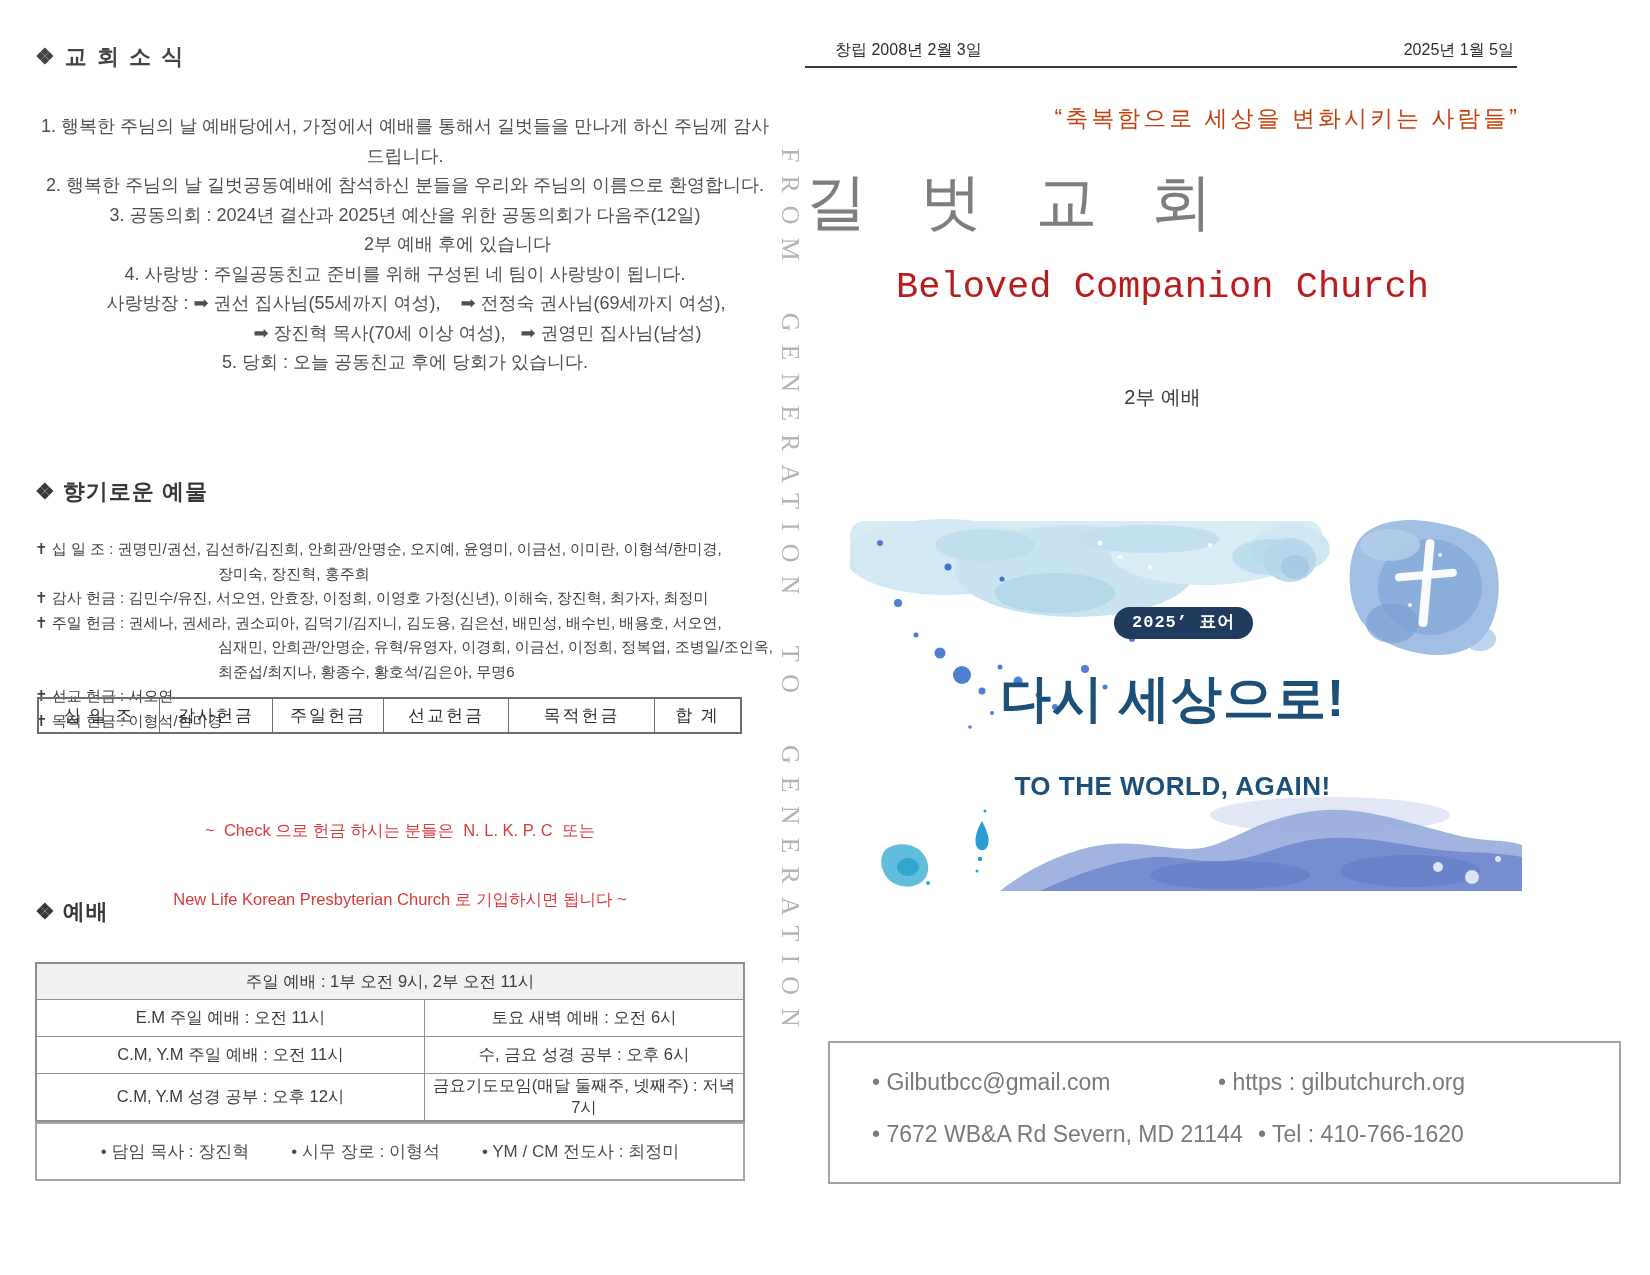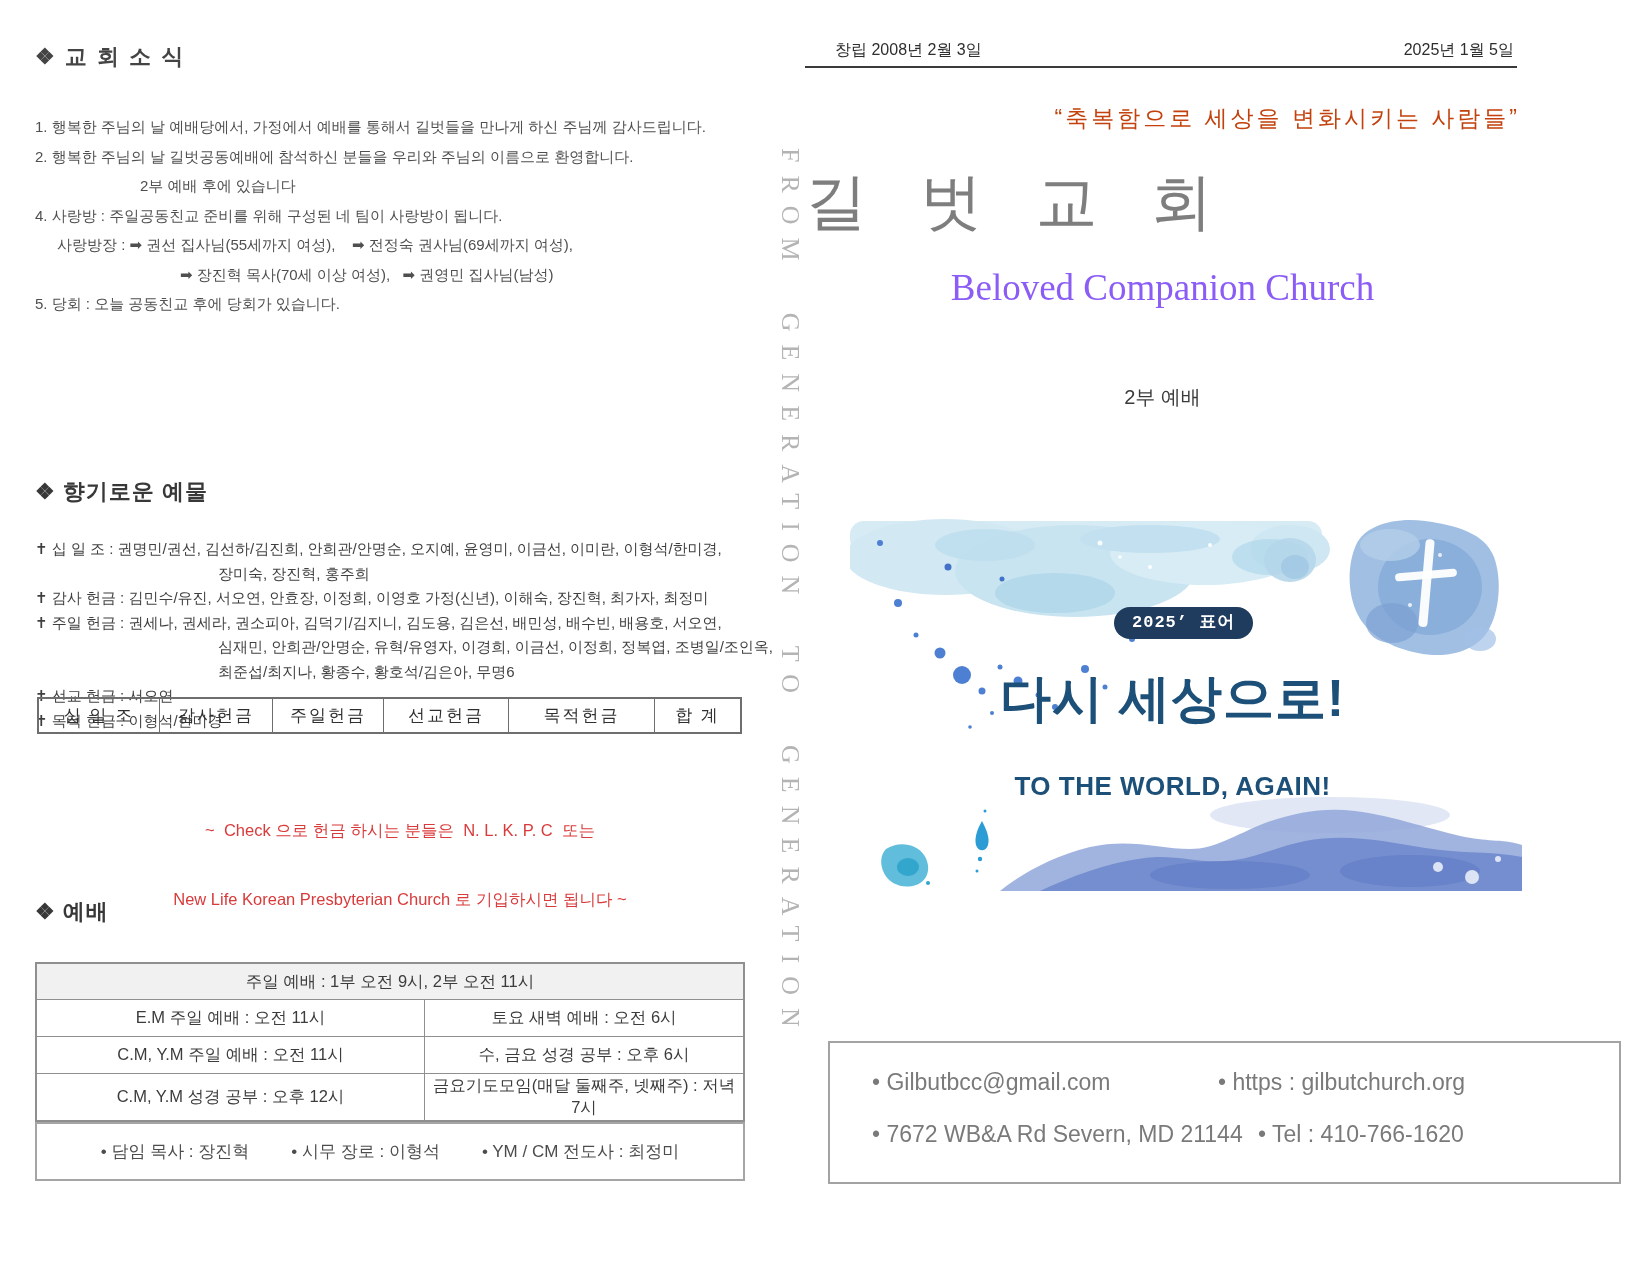--- a/index.html
+++ b/index.html
@@ -4,21 +4,21 @@
 <style>
   html,body{margin:0;padding:0;background:#ffffff;}
   .page{position:relative;width:1650px;height:1275px;background:#ffffff;overflow:hidden;
         font-family:"Liberation Sans", sans-serif;color:#4f4f4f;}
   .abs{position:absolute;}
 
   
   .sec-title{font-size:22px;font-weight:bold;color:#444444;letter-spacing:2px;}
   .news-block{left:35px;top:42px;width:740px;}
   .news-lines{margin-top:40px;}
-  .nl{font-size:15px;line-height:29.5px;color:#4f4f4f;white-space:pre-wrap;}
+  .nl{font-size:18px;line-height:29.5px;color:#4f4f4f;white-space:pre-wrap;text-align:center;}
   .ind105{padding-left:105px;}
   .ind22{padding-left:22px;}
   .ind145{padding-left:145px;}
 
   .offer-block{left:35px;top:443px;width:740px;}
   .offer-lines{margin-top:30px;}
   .ol{font-size:15px;line-height:24.5px;color:#3f3f3f;white-space:pre-wrap;}
   .ind183{padding-left:183px;}
 
   table{border-collapse:collapse;}
@@ -52,22 +52,22 @@
   
   .rp{left:805px;top:0;width:715px;height:1275px;}
   .rp .abs{position:absolute;}
   .founded{left:30px;top:40px;font-size:16px;color:#2e2e2e;}
   .dated{right:6px;top:40px;font-size:16px;color:#2e2e2e;}
   .hrule{left:0;top:66px;width:712px;border-top:2px solid #3a3a3a;height:0;}
   .quote{left:0;top:103px;width:100%;text-align:right;font-size:23px;color:#c2410c;
       letter-spacing:3px;}
   .name-kr{left:0;top:160px;width:100%;font-size:62px;font-weight:normal;
       color:#7e7e7e;letter-spacing:18px;}
-  .name-en{left:0;top:266px;width:100%;text-align:center;font-size:37px;color:#8b5cf6;
-      font-family:Liberation Serif, serif;}
+  .name-en{left:0;top:266px;width:100%;text-align:center;font-size:37px;color:#b91c1c;
+      font-family:Liberation Mono, monospace;}
   .service{left:0;top:384px;width:100%;text-align:center;font-size:20px;color:#3a3a3a;}
 
   .graphic{left:45px;top:515px;width:672px;height:376px;}
   .graphic svg{position:absolute;left:0;top:0;}
   .badge{position:absolute;left:264px;top:92px;height:32px;line-height:32px;padding:0 18px;
       border-radius:17px;background:#1f3b5e;color:#ffffff;font-size:17px;font-weight:bold;
       letter-spacing:1px;font-family:Liberation Mono, monospace;}
   .slogan-kr{position:absolute;left:0;top:150px;width:645px;text-align:center;
       font-size:51px;font-weight:800;color:#1d5078;letter-spacing:1px;}
   .slogan-en{position:absolute;left:0;top:256px;width:645px;text-align:center;
@@ -83,20 +83,21 @@
 </head>
 <body>
 
 <div class="page">
 
   <div class="abs news-block">
     <div class="sec-title">❖ 교 회 소 식</div>
     <div class="news-lines">
       <div class="nl">1. 행복한 주님의 날 예배당에서, 가정에서 예배를 통해서 길벗들을 만나게 하신 주님께 감사드립니다.</div>
       <div class="nl">2. 행복한 주님의 날 길벗공동예배에 참석하신 분들을 우리와 주님의 이름으로 환영합니다.</div>
+      <div class="nl">3. 공동의회 : 2024년 결산과 2025년 예산을 위한 공동의회가 다음주(12일)</div>
       <div class="nl ind105">2부 예배 후에 있습니다</div>
       <div class="nl">4. 사랑방 : 주일공동친교 준비를 위해 구성된 네 팀이 사랑방이 됩니다.</div>
       <div class="nl ind22">사랑방장 : ➡ 권선 집사님(55세까지 여성),    ➡ 전정숙 권사님(69세까지 여성),</div>
       <div class="nl ind145">➡ 장진혁 목사(70세 이상 여성),   ➡ 권영민 집사님(남성)</div>
       <div class="nl">5. 당회 : 오늘 공동친교 후에 당회가 있습니다.</div>
     </div>
   </div>
 
   <div class="abs offer-block">
     <div class="sec-title" style="letter-spacing:1px;color:#383838;margin-top:34px;">❖ 향기로운 예물</div>

